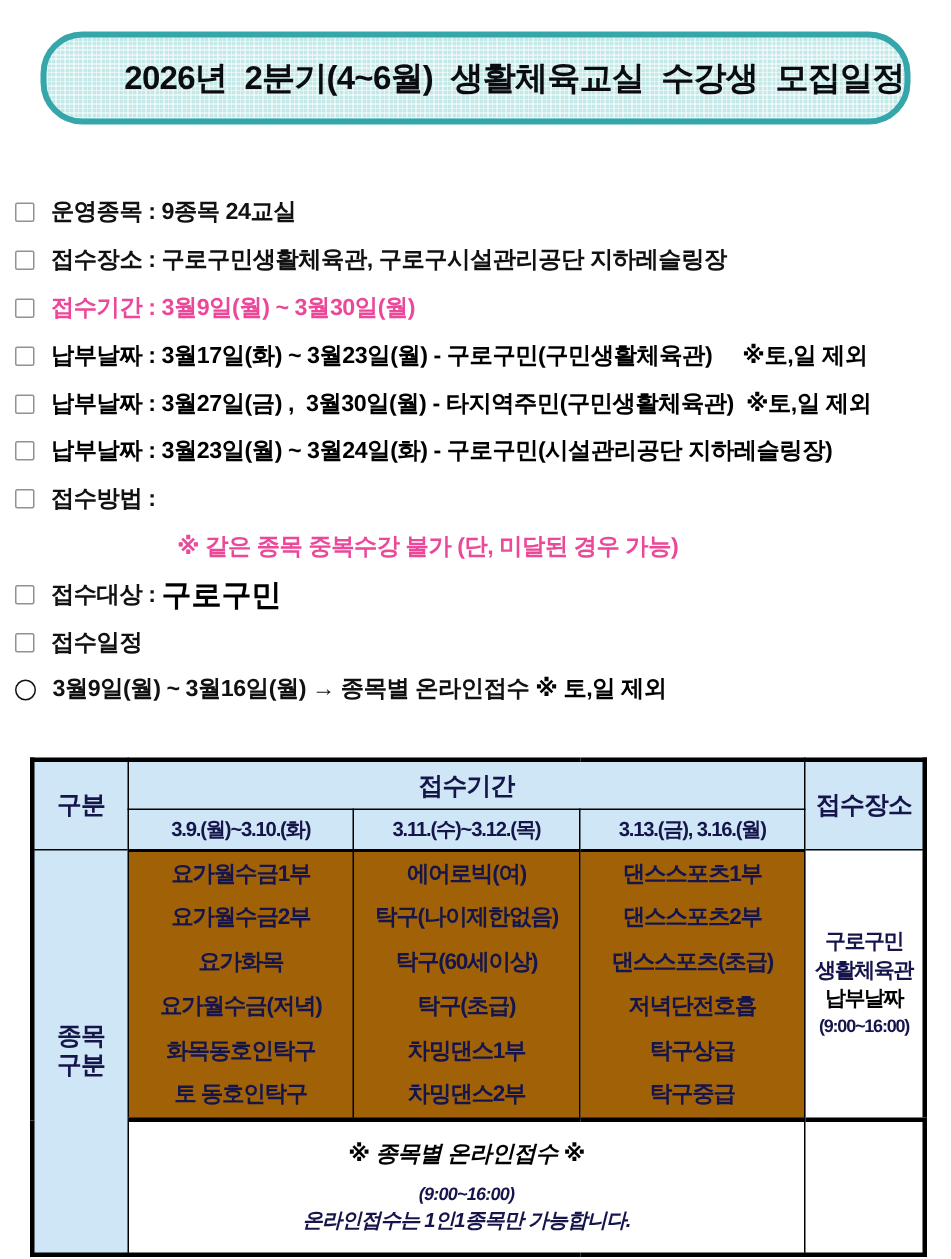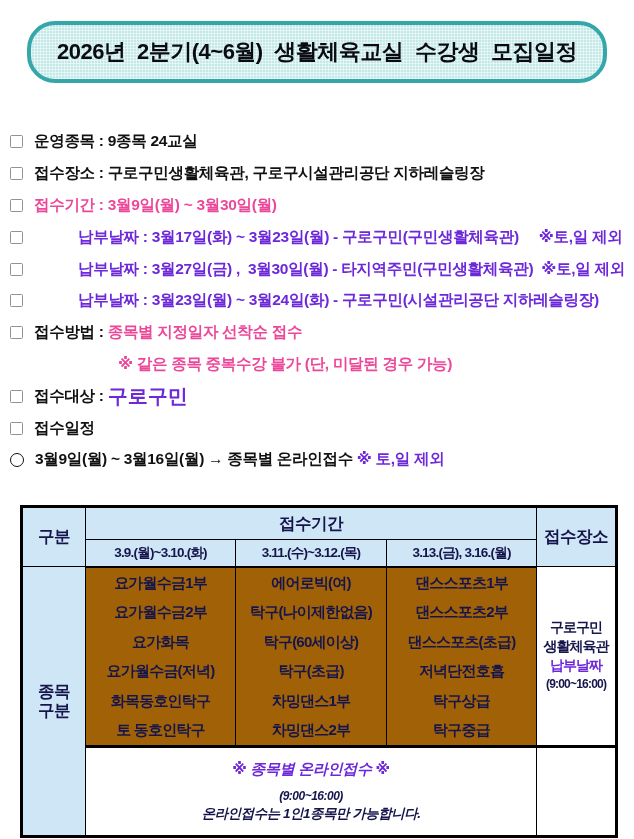--- a/index.html
+++ b/index.html
@@ -11,21 +11,21 @@
   .page{position:absolute;inset:0;}
 
   
   .title-box{
     position:absolute;left:27px;top:21px;width:572px;height:54px;
     border:4px solid #35a7ab;border-radius:28px;
     background-color:#c3e8e8;
     background-image:
       repeating-linear-gradient(0deg, rgba(255,255,255,.5) 0 1px, transparent 1px 3px),
       repeating-linear-gradient(90deg, rgba(255,255,255,.5) 0 1px, transparent 1px 3px);
-    display:flex;align-items:center;justify-content:center;
+    display:flex;align-items:center;justify-content:flex-end;
   }
   .title-text{
     font-size:22px;color:#0b0b12;letter-spacing:-0.5px;word-spacing:6px;
     white-space:nowrap;
   }
 
   
   .info-list{position:absolute;left:8px;top:126px;width:622px;}
   .info-row{
     display:flex;align-items:center;height:31.8px;
@@ -34,21 +34,21 @@
   .checkbox{
     width:11px;height:11px;border:1.6px solid #919191;border-radius:1.5px;
     background:#ffffff;margin:0 11px 0 2px;flex:none;
   }
   .circle-bullet{
     width:12px;height:12px;border:1.8px solid #111111;border-radius:50%;
     background:#ffffff;margin:0 11px 0 2px;flex:none;
   }
   .indent{padding-left:110px;text-align:right;}
   .blue{color:#ec4899;}
-  .red{color:#6d28d9;gap:44px;}
+  .red{color:#000000;}
   .target-value{font-size:20px;letter-spacing:0;}
 
   
   table.reg{
     position:absolute;left:20px;top:484px;width:595px;height:333px;
     border-collapse:collapse;table-layout:fixed;
     color:#15154b;
   }
   table.reg{border:3px solid #000;margin-top:21px;}
   table.reg td{border:1.5px solid #000;text-align:center;vertical-align:middle;padding:0;}
@@ -110,21 +110,20 @@
     </div>
 
     <div class="info-row red">
       <span class="checkbox"></span>
       <span>납부날짜 : 3월23일(월) ~ 3월24일(화) - 구로구민(시설관리공단 지하레슬링장)</span>
     </div>
 
     <div class="info-row">
       <span class="checkbox"></span>
       <span>접수방법 : </span>
-      <span class="blue">종목별 지정일자 선착순 접수</span>
     </div>
 
     <div class="info-row blue indent">
       <span>※ 같은 종목 중복수강 불가 (단, 미달된 경우 가능)</span>
     </div>
 
     <div class="info-row">
       <span class="checkbox"></span>
       <span>접수대상 : </span>
       <span class="red target-value">구로구민</span>

